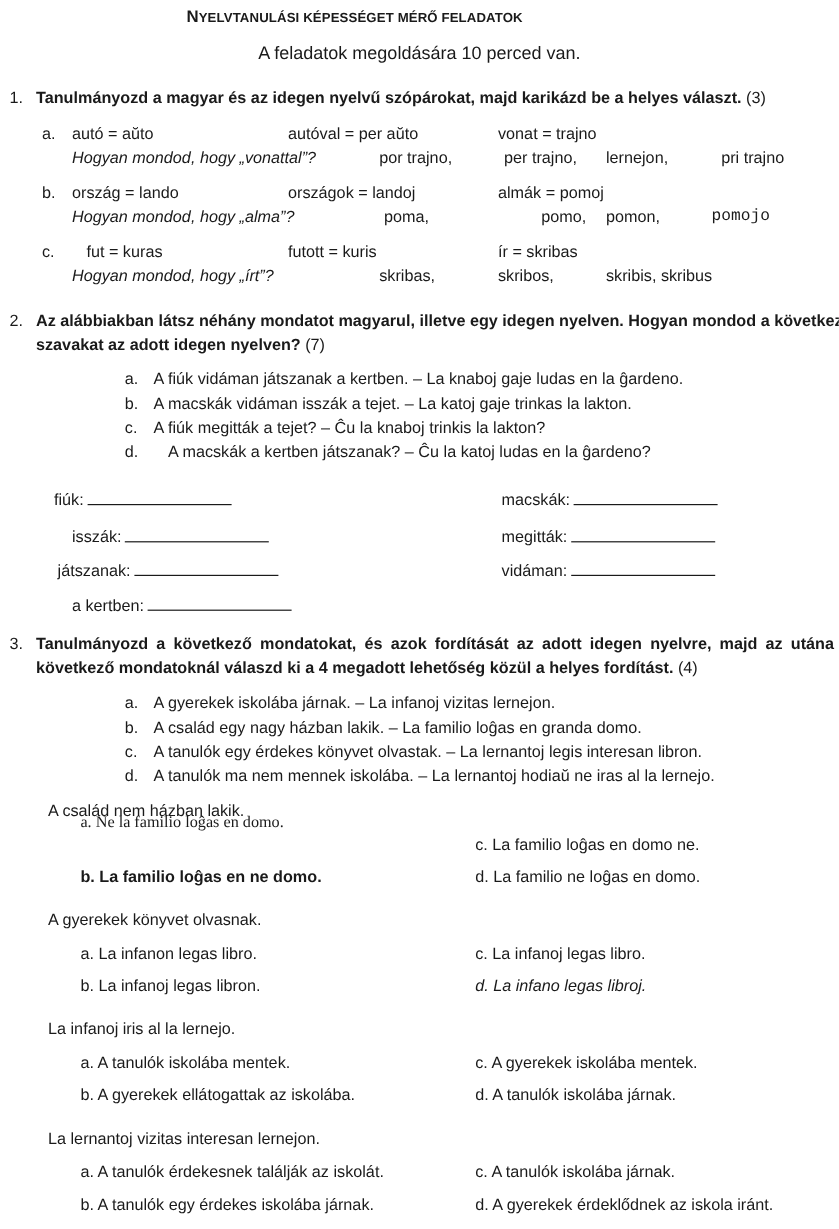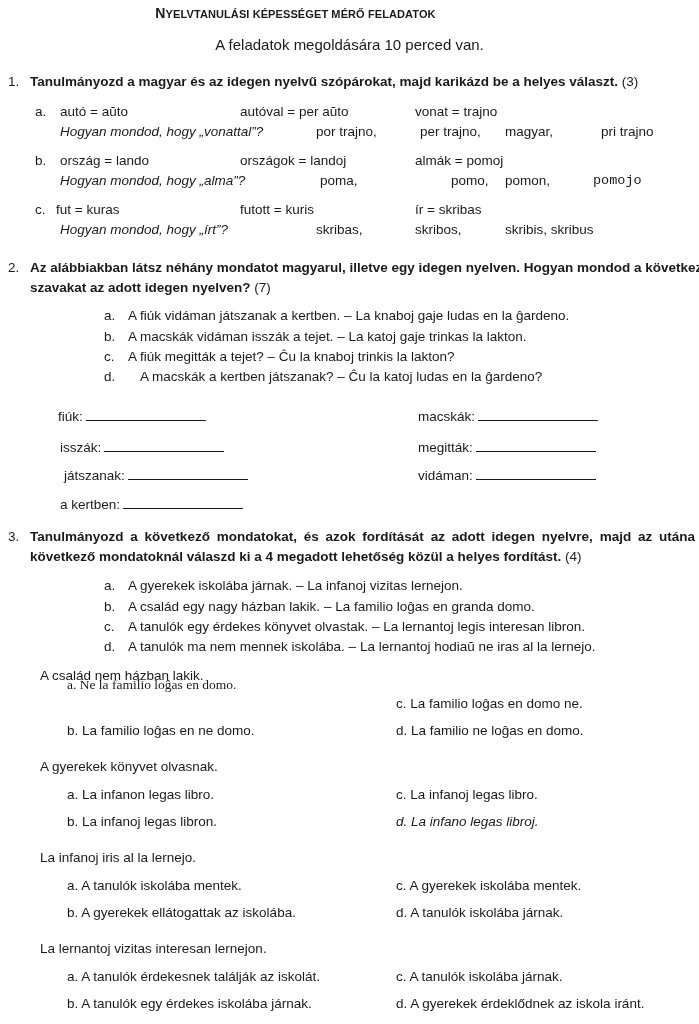--- a/index.html
+++ b/index.html
@@ -40,39 +40,39 @@
   <span class="abs q-text" style="top:75px;left:30px;"><span>Tanulmányozd a magyar és az idegen nyelvű szópárokat, majd karikázd be a helyes választ.</span> <span class="pts">(3)</span></span>
 
   <div>
     <span class="abs txt" style="top:105px;left:35px;">a.</span>
     <span class="abs txt" style="top:105px;left:60px;">autó = aŭto</span>
     <span class="abs txt" style="top:105px;left:240px;">autóval = per aŭto</span>
     <span class="abs txt" style="top:105px;left:415px;">vonat = trajno</span>
     <span class="abs txt it" style="top:125px;left:60px;">Hogyan mondod, hogy „vonattal”?</span>
     <span class="abs txt" style="top:125px;left:316px;">por trajno,</span>
     <span class="abs txt" style="top:125px;left:420px;">per trajno,</span>
-    <span class="abs txt" style="top:125px;left:505px;">magyar,</span>
+    <span class="abs txt" style="top:125px;left:505px;">lernejon,</span>
     <span class="abs txt" style="top:125px;left:601px;">pri trajno</span>
   </div>
 
   <div>
     <span class="abs txt" style="top:154px;left:35px;">b.</span>
     <span class="abs txt" style="top:154px;left:60px;">ország = lando</span>
     <span class="abs txt" style="top:154px;left:240px;">országok = landoj</span>
     <span class="abs txt" style="top:154px;left:415px;">almák = pomoj</span>
     <span class="abs txt it" style="top:174px;left:60px;">Hogyan mondod, hogy „alma”?</span>
     <span class="abs txt" style="top:174px;left:320px;">poma,</span>
     <span class="abs txt" style="top:174px;left:415px;margin-left:36px;">pomo,</span>
     <span class="abs txt" style="top:174px;left:505px;">pomon,</span>
     <span class="abs txt" style="top:174px;left:593px;font-family:Liberation Mono, monospace;">pomojo</span>
   </div>
 
   <div>
     <span class="abs txt" style="top:203px;left:35px;">c.</span>
-    <span class="abs txt" style="top:203px;left:56px;text-align:center;">fut = kuras</span>
+    <span class="abs txt" style="top:203px;left:72px;text-align:center;">fut = kuras</span>
     <span class="abs txt" style="top:203px;left:240px;">futott = kuris</span>
     <span class="abs txt" style="top:203px;left:415px;">ír = skribas</span>
     <span class="abs txt it" style="top:223px;left:60px;">Hogyan mondod, hogy „írt”?</span>
     <span class="abs txt" style="top:223px;left:316px;">skribas,</span>
     <span class="abs txt" style="top:223px;left:415px;">skribos,</span>
     <span class="abs txt" style="top:223px;left:505px;">skribis, skribus</span>
   </div>
 </div>
 
 <div>
@@ -82,33 +82,33 @@
 
   <span class="abs txt" style="top:309px;left:104px;">a.</span>
   <span class="abs txt" style="top:309px;left:128px;">A fiúk vidáman játszanak a kertben. – La knaboj gaje ludas en la ĝardeno.</span>
   <span class="abs txt" style="top:330px;left:104px;">b.</span>
   <span class="abs txt" style="top:330px;left:128px;">A macskák vidáman isszák a tejet. – La katoj gaje trinkas la lakton.</span>
   <span class="abs txt" style="top:350px;left:104px;">c.</span>
   <span class="abs txt" style="top:350px;left:128px;">A fiúk megitták a tejet? – Ĉu la knaboj trinkis la lakton?</span>
   <span class="abs txt" style="top:370px;left:104px;">d.</span>
   <span class="abs txt" style="top:370px;left:128px;margin-left:12px;">A macskák a kertben játszanak? – Ĉu la katoj ludas en la ĝardeno?</span>
 
-  <div class="abs txt" style="top:409px;left:58px;">
+  <div class="abs txt" style="top:409px;left:45px;">
     <span>fiúk:</span><span class="blank"></span>
   </div>
   <div class="abs txt" style="top:409px;left:418px;">
     <span>macskák:</span><span class="blank"></span>
   </div>
   <div class="abs txt" style="top:440px;left:60px;">
     <span>isszák:</span><span class="blank"></span>
   </div>
   <div class="abs txt" style="top:440px;left:418px;">
     <span>megitták:</span><span class="blank"></span>
   </div>
-  <div class="abs txt" style="top:468px;left:64px;">
+  <div class="abs txt" style="top:468px;left:48px;">
     <span>játszanak:</span><span class="blank"></span>
   </div>
   <div class="abs txt" style="top:468px;left:418px;">
     <span>vidáman:</span><span class="blank"></span>
   </div>
   <div class="abs txt" style="top:497px;left:60px;">
     <span>a kertben:</span><span class="blank"></span>
   </div>
 </div>
 
@@ -123,21 +123,21 @@
   <span class="abs txt" style="top:600px;left:128px;">A család egy nagy házban lakik. – La familio loĝas en granda domo.</span>
   <span class="abs txt" style="top:620px;left:104px;">c.</span>
   <span class="abs txt" style="top:620px;left:128px;">A tanulók egy érdekes könyvet olvastak. – La lernantoj legis interesan libron.</span>
   <span class="abs txt" style="top:640px;left:104px;">d.</span>
   <span class="abs txt" style="top:640px;left:128px;">A tanulók ma nem mennek iskolába. – La lernantoj hodiaŭ ne iras al la lernejo.</span>
 
   <div>
     <span class="abs txt" style="top:669px;left:40px;">A család nem házban lakik.</span>
     <span class="abs txt" style="top:678px;left:67px;font-family:Liberation Serif, serif;">a. Ne la familio loĝas en domo.</span>
     <span class="abs txt" style="top:697px;left:396px;">c. La familio loĝas en domo ne.</span>
-    <span class="abs txt" style="top:724px;left:67px;">b. La familio loĝas en ne domo.</span>
+    <span class="abs txt" style="top:724px;left:67px;font-weight:bold;">b. La familio loĝas en ne domo.</span>
     <span class="abs txt" style="top:724px;left:396px;">d. La familio ne loĝas en domo.</span>
   </div>
 
   <div>
     <span class="abs txt" style="top:760px;left:40px;">A gyerekek könyvet olvasnak.</span>
     <span class="abs txt" style="top:788px;left:67px;">a. La infanon legas libro.</span>
     <span class="abs txt" style="top:788px;left:396px;">c. La infanoj legas libro.</span>
     <span class="abs txt" style="top:815px;left:67px;">b. La infanoj legas libron.</span>
     <span class="abs txt" style="top:815px;left:396px;font-style:italic;">d. La infano legas libroj.</span>
   </div>

